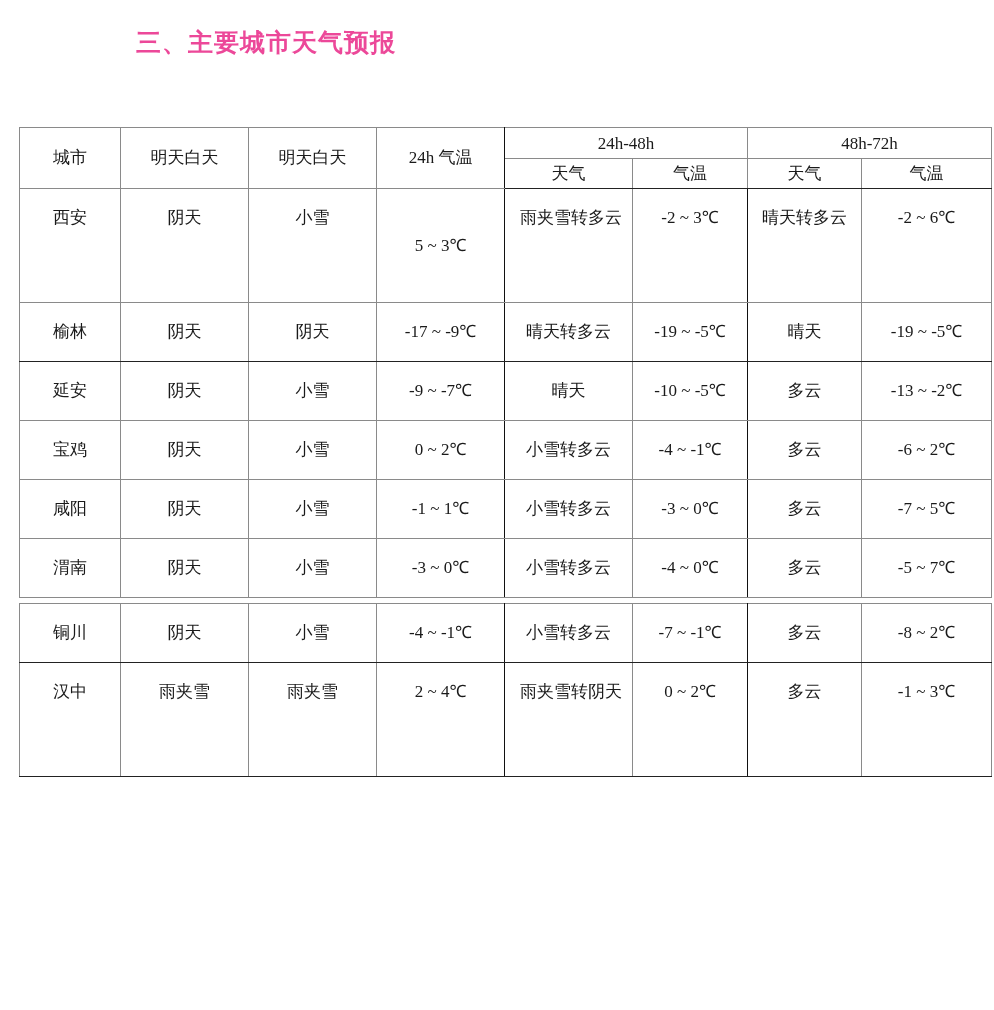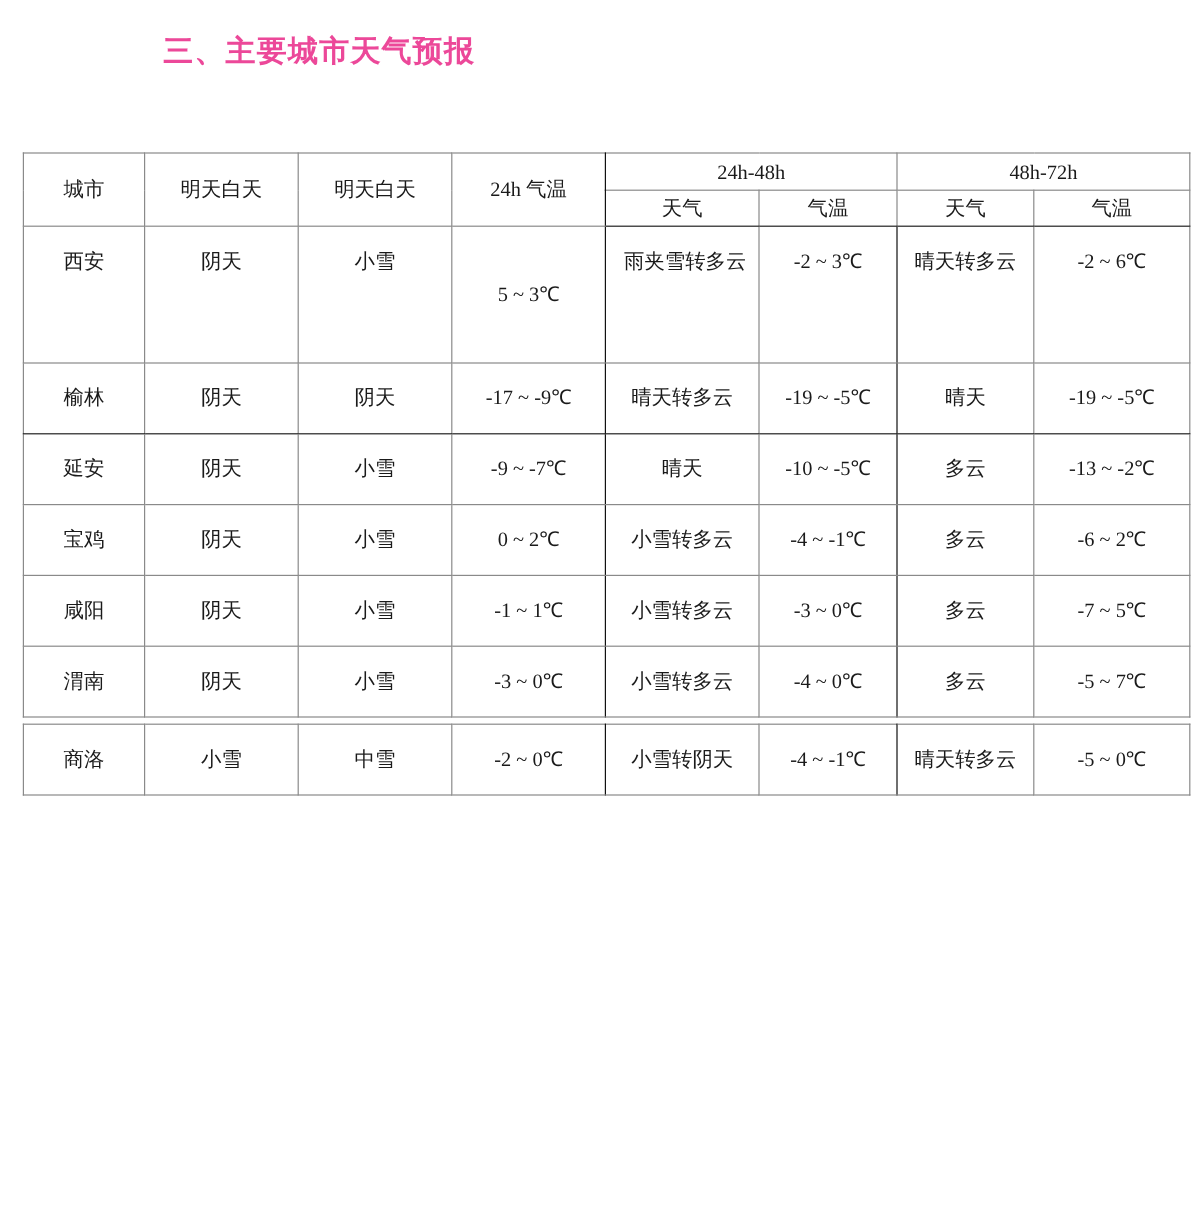--- a/index.html
+++ b/index.html
@@ -125,24 +125,36 @@
     <col class="c0">
       <col class="c1">
       <col class="c2">
       <col class="c3">
     <col class="c4">
       <col class="c5">
       <col class="c6">
       <col class="c7">
   </colgroup>
   <tbody>
-  <tr class="r58">
-    <td>商洛</td>
+      <tr class="r58 dark-b">
+    <td>铜川</td>
+    <td>阴天</td>
     <td>小雪</td>
-    <td>中雪</td>
-    <td class="dark-r">-2 ~ 0℃</td>
-    <td>小雪转阴天</td>
     <td class="dark-r">-4 ~ -1℃</td>
-    <td>晴天转多云</td>
-    <td>-5 ~ 0℃</td>
+    <td>小雪转多云</td>
+    <td class="dark-r">-7 ~ -1℃</td>
+    <td>多云</td>
+    <td>-8 ~ 2℃</td>
+  </tr>
+  <tr class="r114 dark-b">
+    <td class="top">汉中</td>
+    <td class="top">雨夹雪</td>
+    <td class="top">雨夹雪</td>
+    <td class="top dark-r">2 ~ 4℃</td>
+    <td class="top">
+          <span class="wrap">雨夹雪转阴天</span>
+        </td>
+    <td class="top dark-r">0 ~ 2℃</td>
+    <td class="top">多云</td>
+    <td class="top">-1 ~ 3℃</td>
   </tr>
 </tbody>
   </table>
 
 </body></html>

